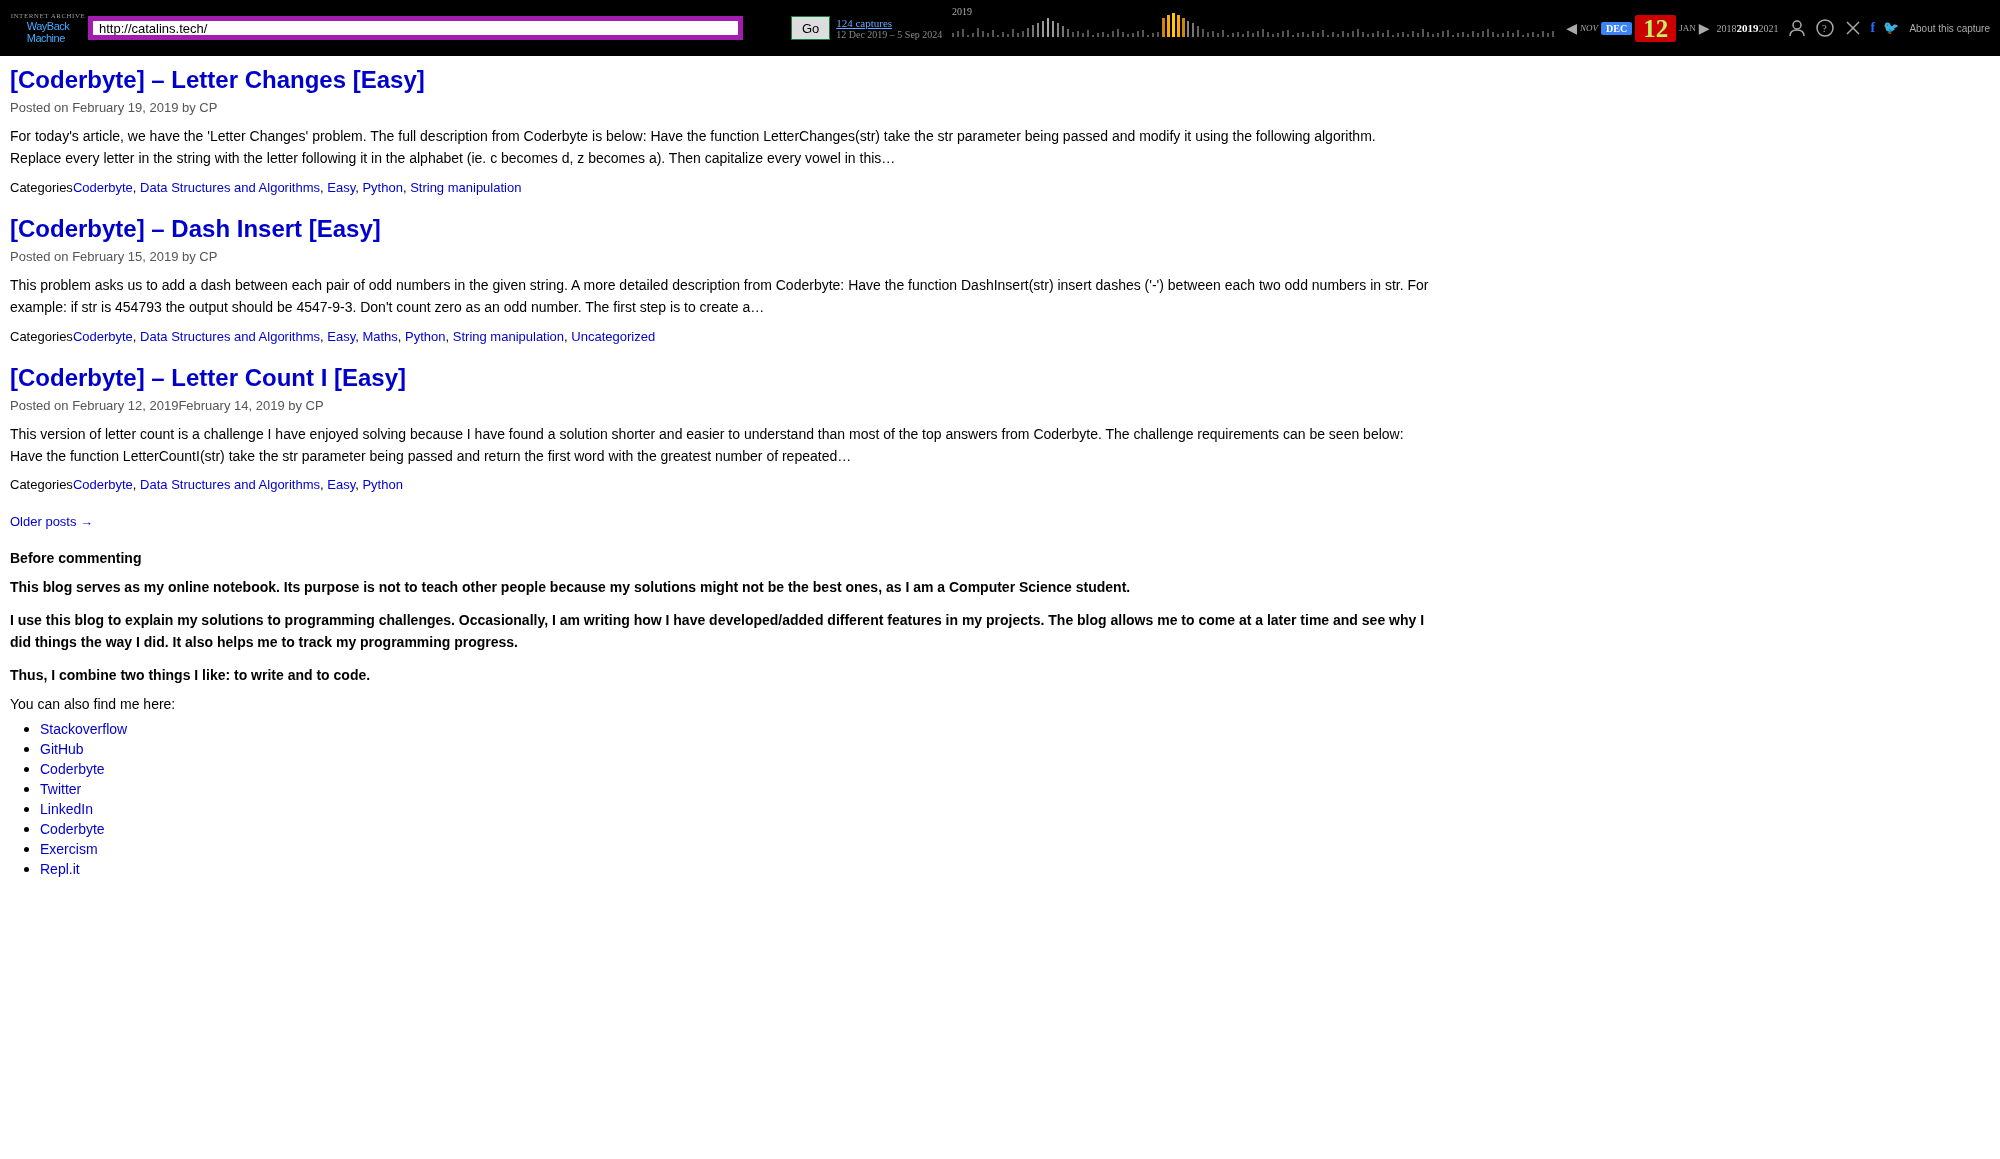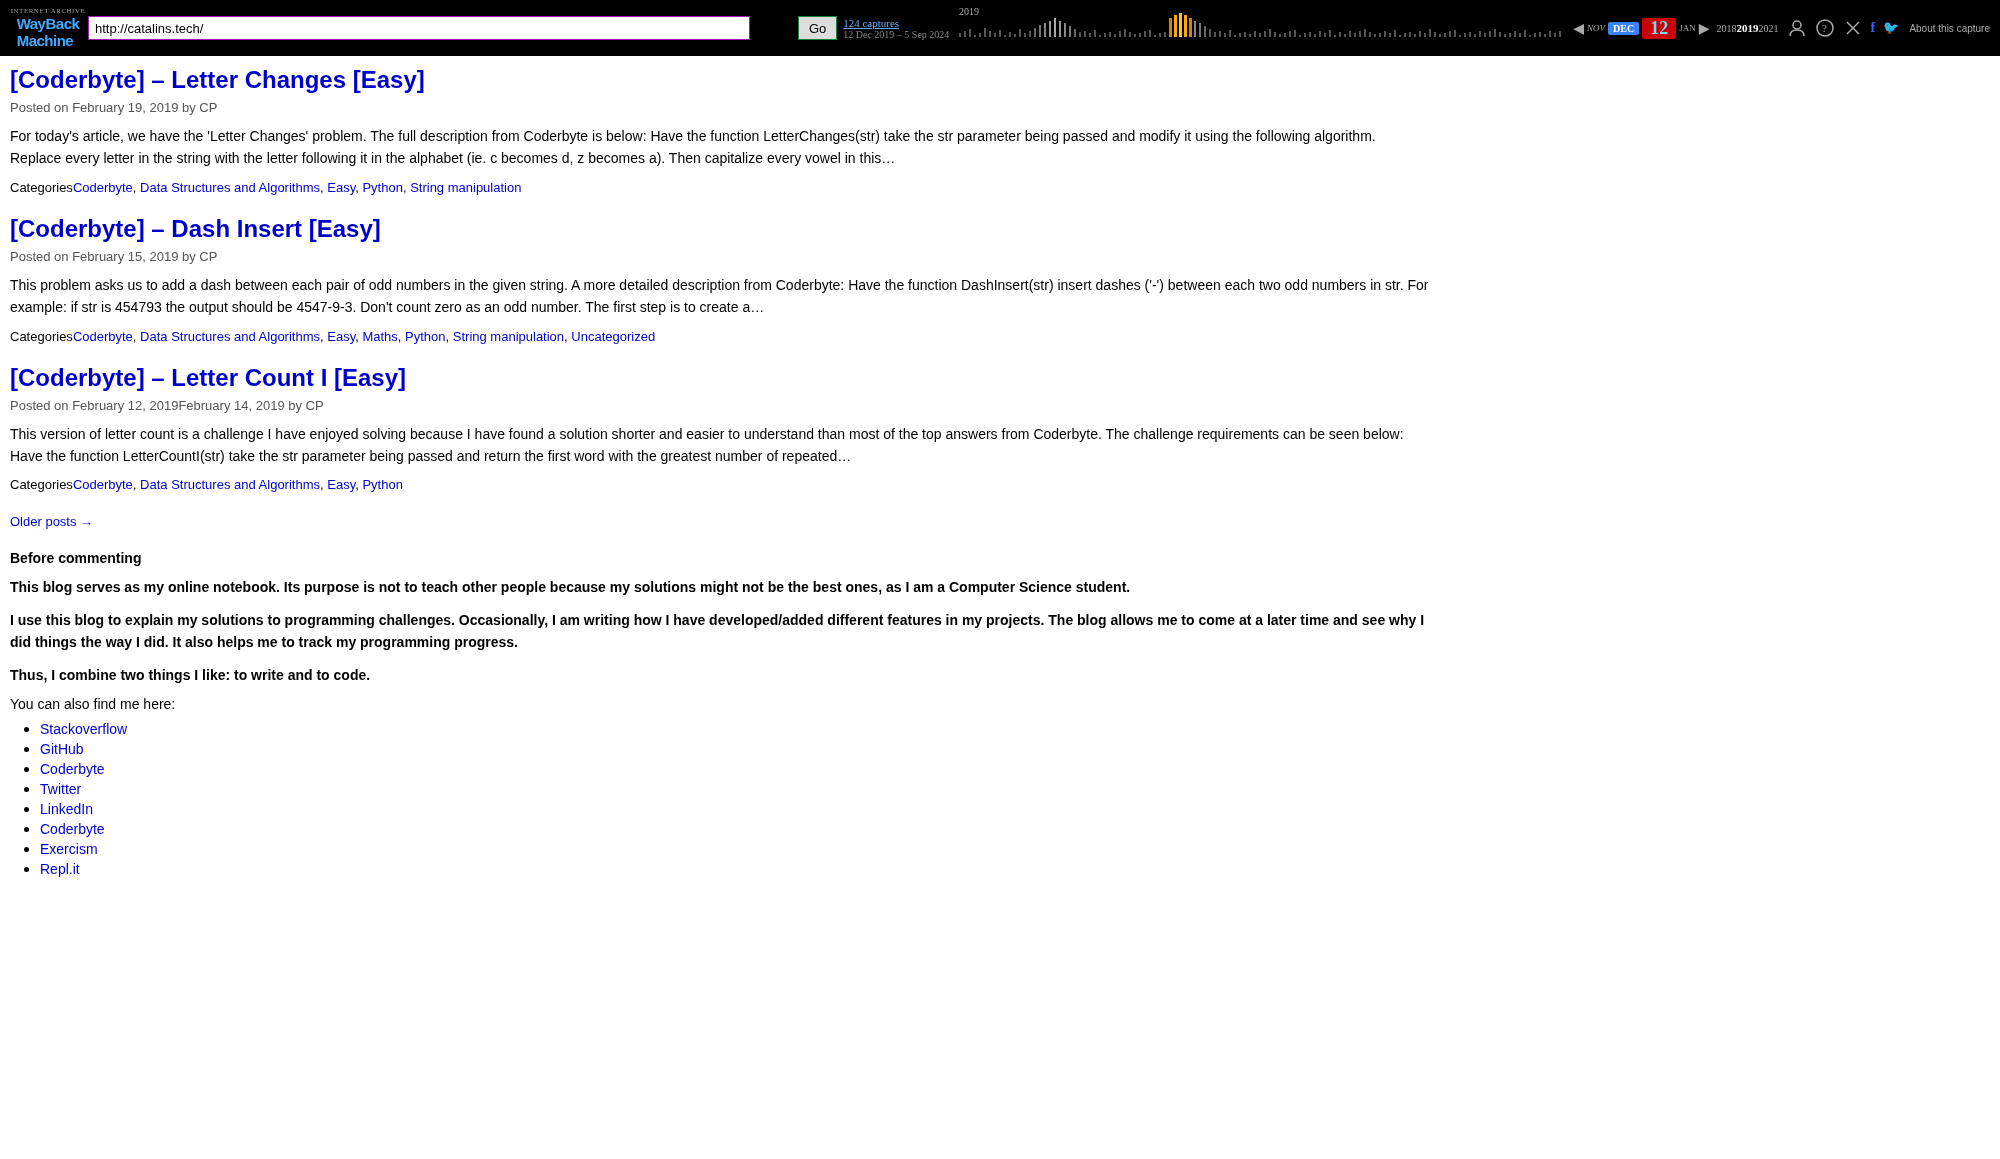--- a/index.html
+++ b/index.html
@@ -23,39 +23,39 @@
       flex-direction: column;
       justify-content: center;
       align-items: center;
     }
     .wb-logo-img .top-text {
       font-size: 7px;
       color: #999;
       letter-spacing: 0.5px;
     }
     .wb-logo-img .mid-text {
-      font-size: 15px;
-      font-weight: bold;
+      font-size: 11px;
+      font-weight: normal;
       color: #4af;
       font-family: Impact, Arial, sans-serif;
       letter-spacing: -0.5px;
     }
 
     #url-bar-area {
       flex: 1;
       display: flex;
       align-items: center;
       gap: 6px;
     }
     #url-input {
       flex: 1;
       height: 24px;
       font-size: 13px;
       padding: 2px 6px;
-      border: 1px solid #a21caf;
+      border: 5px solid #a21caf;
       background: #fff;
       color: #000;
     }
     #go-btn {
       height: 24px;
       padding: 0 10px;
       font-size: 13px;
       background: #ddd;
       border: 1px solid #15803d;
       cursor: pointer;
@@ -343,21 +343,21 @@
 
   <div style="display:flex;align-items:center;gap:3px;margin-left:4px;">
     <button class="year-nav-btn">◀</button>
     <div style="display:flex;flex-direction:column;align-items:center;font-style:italic;">
       <span style="color:#aaa;font-size:9px;">NOV</span>
     </div>
     <div style="background:#3b82f6;padding:1px 5px;border-radius:2px;display:flex;flex-direction:column;align-items:center;">
       <span style="color:#fff;font-size:10px;font-weight:bold;">DEC</span>
     </div>
     <div style="background:#c00;padding:1px 8px;border-radius:2px;">
-      <span style="color:#7dd3fc;font-size:18px;font-weight:bold;line-height:1;text-align:right;">12</span>
+      <span style="color:#bef264;font-size:25px;font-weight:bold;line-height:1;text-align:right;">12</span>
     </div>
     <div style="display:flex;flex-direction:column;align-items:flex-start;">
       <span style="color:#aaa;font-size:9px;">JAN</span>
     </div>
     <button class="year-nav-btn">▶</button>
     <div style="display:flex;flex-direction:row;align-items:center;margin-left:4px;">
       <span style="color:#aaa;font-size:10px;">2018</span>
       <span style="color:#fff;font-size:11px;font-weight:bold;">2019</span>
       <span style="color:#aaa;font-size:10px;">2021</span>
     </div>

